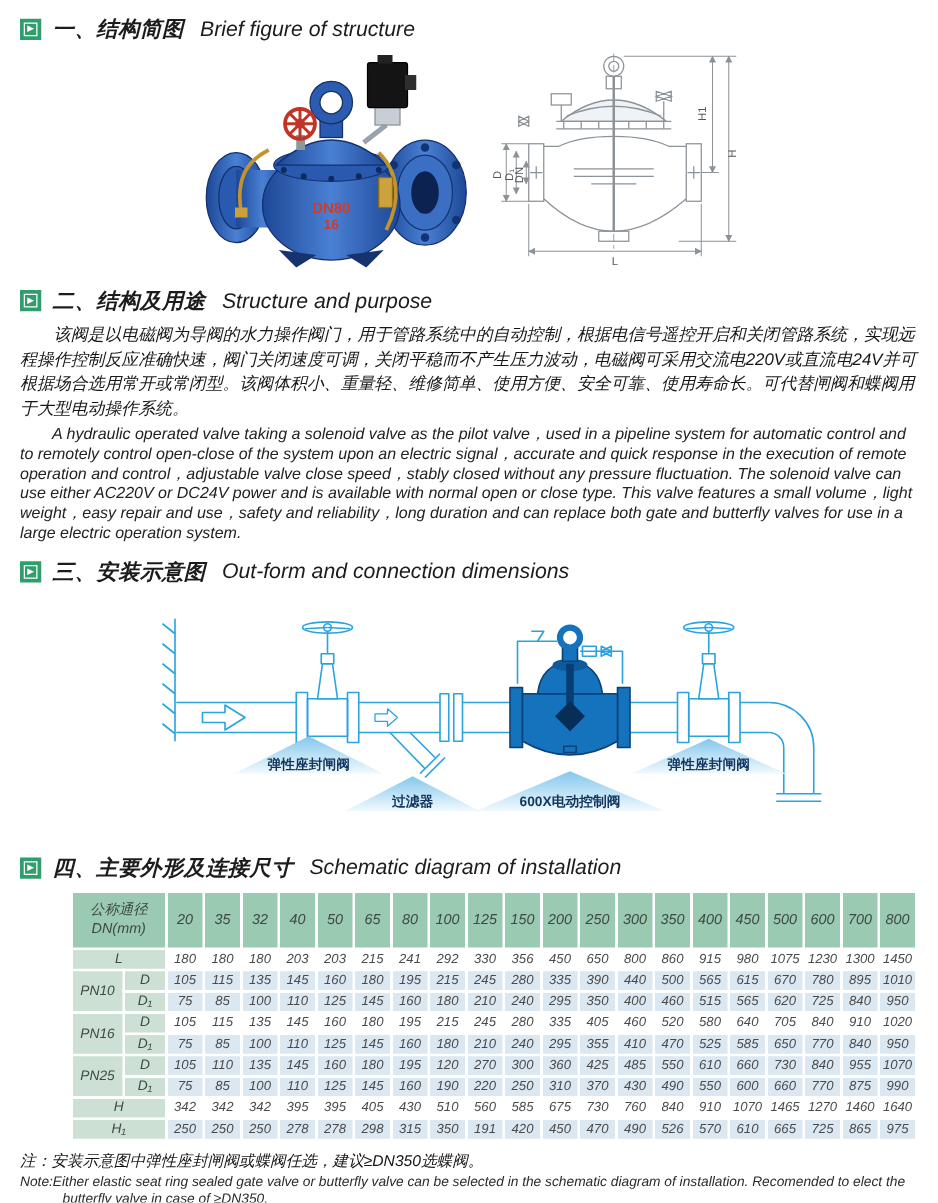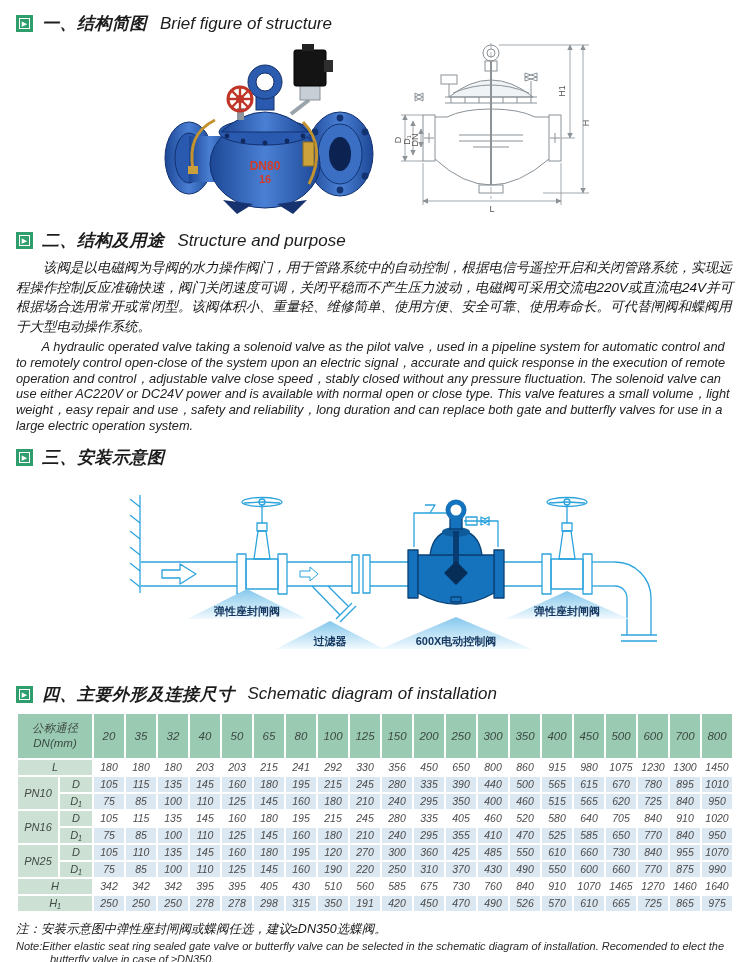--- a/index.html
+++ b/index.html
@@ -18,21 +18,21 @@
   .figure-row { display:flex; justify-content:center; align-items:center; gap:12px; height:176px; }
 
   
   .para-zh { font-size:13.5px; line-height:19.5px; text-indent:2em; color:#161616; margin-top:3px; }
   .para-en { font-size:12.8px; line-height:15.8px; text-indent:2em; color:#222; margin-top:3px; }
 
   
   .install-wrap { width:750px; height:196px; }
 
   
-  .table-wrap { margin-top:4px; }
+  .table-wrap { margin-top:4px;margin-left:40px; }
   .dim-table { width:100%; border-collapse:collapse; table-layout:fixed; }
   .dim-table th, .dim-table td { border:2px solid #fff; text-align:center; padding:0; overflow:hidden; }
   .dim-table thead th { background:#9bcab2; color:#3d4a44; font-weight:normal; font-size:11.5px; height:46px; }
   .dim-table th.corner { font-size:11.5px; line-height:1.3; color:#3d4a44; }
   .dim-table tbody td { font-size:10.5px; color:#4a4a4a; height:17px; }
   .dim-table td.rowlabel { background:#cde0d4; font-size:11px; color:#3f4a45; }
   .dim-table td.data { background:#dbe7f1; }
   .dim-table tbody tr:nth-child(1) td.data,
   .dim-table tbody tr:nth-child(4) td.data,
   .dim-table tbody tr:nth-child(8) td.data { background:#fff; }
@@ -194,20 +194,21 @@
   <span class="sec-en">Structure and purpose</span>
 </div>
 <p class="para-zh pad">该阀是以电磁阀为导阀的水力操作阀门，用于管路系统中的自动控制，根据电信号遥控开启和关闭管路系统，实现远程操作控制反应准确快速，阀门关闭速度可调，关闭平稳而不产生压力波动，电磁阀可采用交流电220V或直流电24V并可根据场合选用常开或常闭型。该阀体积小、重量轻、维修简单、使用方便、安全可靠、使用寿命长。可代替闸阀和蝶阀用于大型电动操作系统。</p>
 <p class="para-en pad">A hydraulic operated valve taking a solenoid valve as the pilot valve，used in a pipeline system for automatic control and to remotely control open-close of the system upon an electric signal，accurate and quick response in the execution of remote operation and control，adjustable valve close speed，stably closed without any pressure fluctuation.  The solenoid valve can use either AC220V or DC24V power and is available with normal open or close type.  This valve features a small volume，light weight，easy repair and use，safety and reliability，long duration and can replace both gate and butterfly valves for use in a large electric operation system.</p>
 
 <div class="section-header pad">
   <span class="sec-icon">
       <span class="sec-icon-inner">▶</span>
     </span>
   <span class="sec-zh">三、安装示意图</span>
+  <span class="sec-en">Out-form and connection dimensions</span>
 </div>
 
 <div class="install-wrap">
 <svg width="750" height="196" viewBox="0 0 750 196">
   <defs>
     <linearGradient id="cg" x1="0" y1="0" x2="0" y2="1">
       <stop offset="0" stop-color="#84c7ec"></stop>
           <stop offset="1" stop-color="#f2fafe"></stop>
     </linearGradient>
   </defs>

